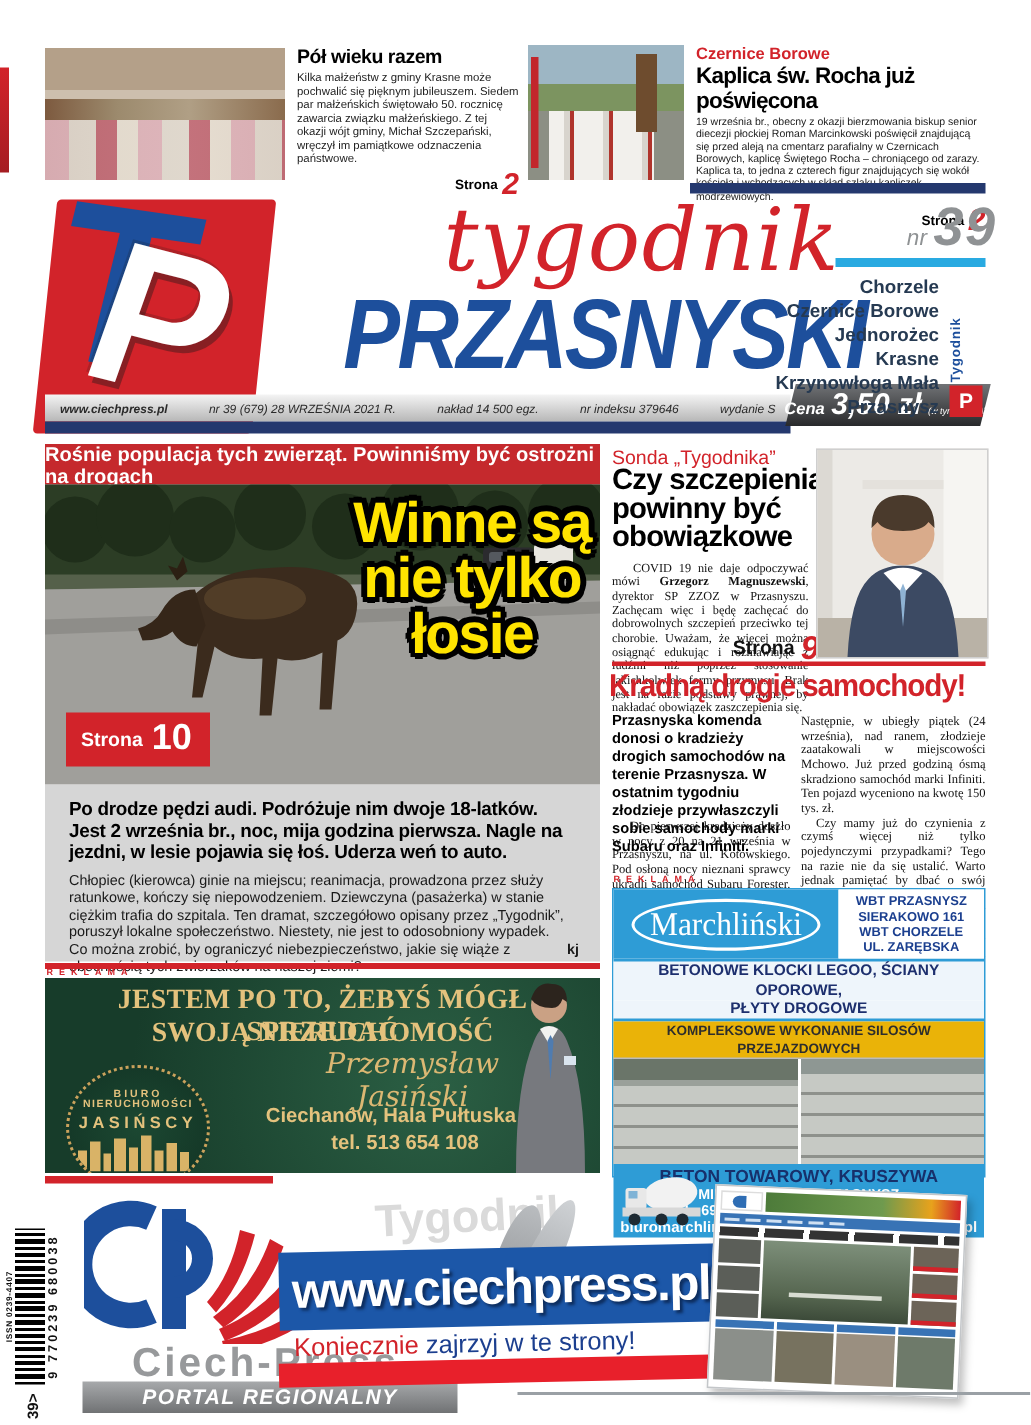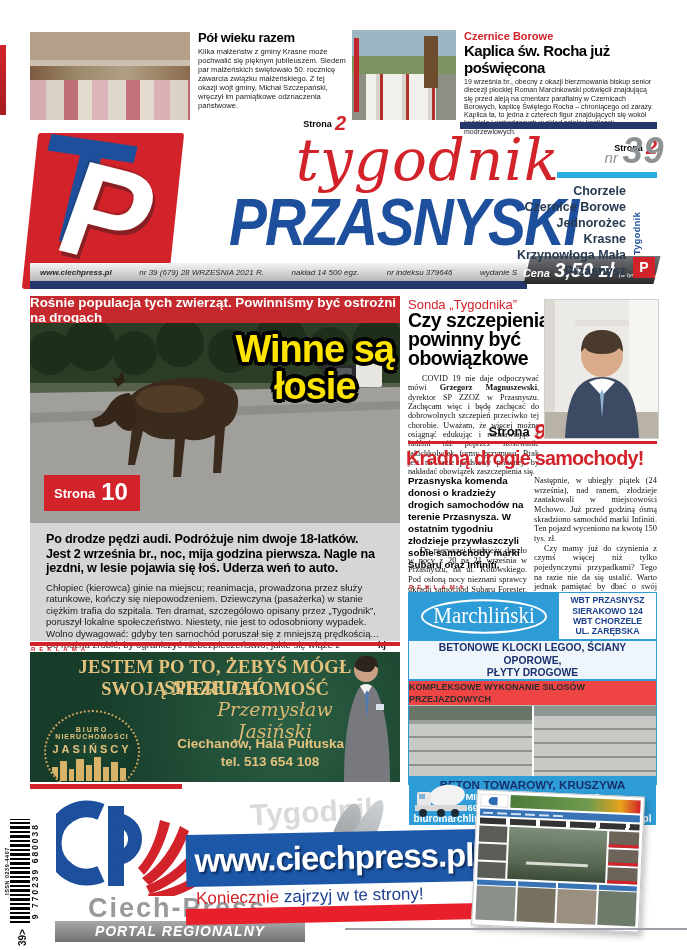--- a/index.html
+++ b/index.html
@@ -109,21 +109,21 @@
   .mrow1{display:flex;height:46px;}
   .mlogo{width:150px;background:#2e9cd6;color:#fff;display:flex;align-items:center;justify-content:center;}
   .mlogo .oval{border:2px solid #fff;border-radius:50%/ 50%;padding:2px 10px;font-family:"Liberation Serif",serif;
                font-size:21px;white-space:nowrap;transform:scaleY(1.05);}
   .mloc{flex:1;background:#fff;color:#1b3f8f;font-weight:bold;font-size:8.6px;line-height:1.2;
         display:flex;flex-direction:column;align-items:center;justify-content:center;text-align:center;}
   .mband{background:#eef5fb;color:#1d2f6e;font-weight:900;text-align:center;
          border-top:2px solid #2e9cd6;border-bottom:2px solid #2e9cd6;}
   .mb1{font-size:10.3px;line-height:13px;border-bottom:none;}
   .mb2{font-size:10.3px;line-height:12px;border-top:none;}
-  .mb3{background:#ef4444;color:#2d2d2d;font-weight:900;font-size:9px;line-height:12px;text-align:left;
+  .mb3{background:#eab308;color:#2d2d2d;font-weight:900;font-size:9px;line-height:12px;text-align:center;
        border-bottom:1px solid #bbb;}
   .mphotos{display:flex;height:70px;}
   .blockimg{flex:1;position:relative;overflow:hidden;}
   .b1{background:linear-gradient(#6a7569 0 14px,#9aa09a 14px 18px,#b9bcb8 18px 100%);}
   .b2{background:linear-gradient(#8e9793 0 10px,#c9cdc9 10px 100%);}
   .bricks{position:absolute;left:0;right:0;bottom:0;top:18px;
      background:repeating-linear-gradient(#c6c9c4 0 12px,#8e918c 12px 14px),
                 repeating-linear-gradient(90deg,transparent 0 28px,#8e918c 28px 30px);}
   .mbot{height:49px;background:#2e9cd6;position:relative;color:#fff;text-align:center;}
   .mbot .t1{color:#17306b;font-weight:900;font-size:11.6px;padding-top:2px;}
@@ -300,32 +300,32 @@
 
       <g>
         <path d="M95,78 q18,-20 50,-22 q38,-4 56,8 q10,8 6,24 q-3,12 -12,16 l-4,46 -8,0 2,-38 q-16,8 -30,4 l-4,38 -8,0 2,-38 q-20,2 -32,-8 l-8,34 -7,0 4,-38 q-10,-10 -7,-26 z" fill="#3b2b1d"></path>
         <path d="M100,70 q-14,0 -22,14 q-5,9 -16,12 l3,8 q13,0 20,-6 q6,10 16,10 l6,-14 z" fill="#352619"></path>
         <path d="M88,64 l-6,-10 6,2 4,-8 3,10 z" fill="#2c2013"></path>
         <ellipse cx="140" cy="76" rx="34" ry="14" fill="#58422b" opacity="0.8"></ellipse>
       </g>
     </svg>
     <div class="headline-yellow">
       <div>Winne są</div>
+      <div>nie tylko</div>
       <div>łosie</div>
     </div>
     <div class="strona10">
       <span class="lbl">Strona</span><span class="num">10</span>
     </div>
   </div>
 
   <div class="abs graybox">
     <div class="lead-bold">Po drodze pędzi audi. Podróżuje nim dwoje 18-latków. Jest 2 września br., noc, mija godzina pierwsza. Nagle na jezdni, w lesie pojawia się łoś. Uderza weń to auto.</div>
     <div class="graybody">
       <div>Chłopiec (kierowca) ginie na miejscu; reanimacja, prowadzona przez służy ratunkowe, kończy się niepowodzeniem. Dziewczyna (pasażerka) w stanie ciężkim trafia do szpitala. Ten dramat, szczegółowo opisany przez „Tygodnik”, poruszył lokalne społeczeństwo. Niestety, nie jest to odosobniony wypadek.</div>
-      <div>Wolno dywagować: gdyby ten samochód poruszał się z mniejszą prędkością...</div>
       <div><span class="byline">kj</span><span>Co można zrobić, by ograniczyć niebezpieczeństwo, jakie się wiąże z obecnością tych zwierzaków na naszej ziemi?</span></div>
     </div>
   </div>
 
   <div class="abs redline" style="left:30px;top:642px;width:370px;"></div>
   <div class="abs reklama" style="left:31px;top:646px;">REKLAMA</div>
 
   <div class="abs greenad">
     <div class="gold1">JESTEM PO TO, ŻEBYŚ MÓGŁ SPRZEDAĆ</div>
     <div class="gold2">SWOJĄ NIERUCHOMOŚĆ</div>
@@ -398,21 +398,21 @@
 
   <div class="abs reklama" style="left:409px;top:584px;">REKLAMA</div>
 
   <div class="abs mad">
     <div class="mrow1">
       <div class="mlogo">
         <span class="oval">Marchliński</span>
       </div>
       <div class="mloc">
         <div>WBT PRZASNYSZ</div>
-        <div>SIERAKOWO 124</div>
+        <div>SIERAKOWO 161</div>
         <div>WBT CHORZELE</div>
         <div>UL. ZARĘBSKA</div>
       </div>
     </div>
     <div class="mband mb1">BETONOWE KLOCKI LEGOO, ŚCIANY OPOROWE,</div>
     <div class="mband mb2">PŁYTY DROGOWE</div>
     <div class="mb3">KOMPLEKSOWE WYKONANIE SILOSÓW PRZEJAZDOWYCH</div>
     <div class="mphotos">
       <div class="blockimg b1">
           <div class="bricks"></div>

